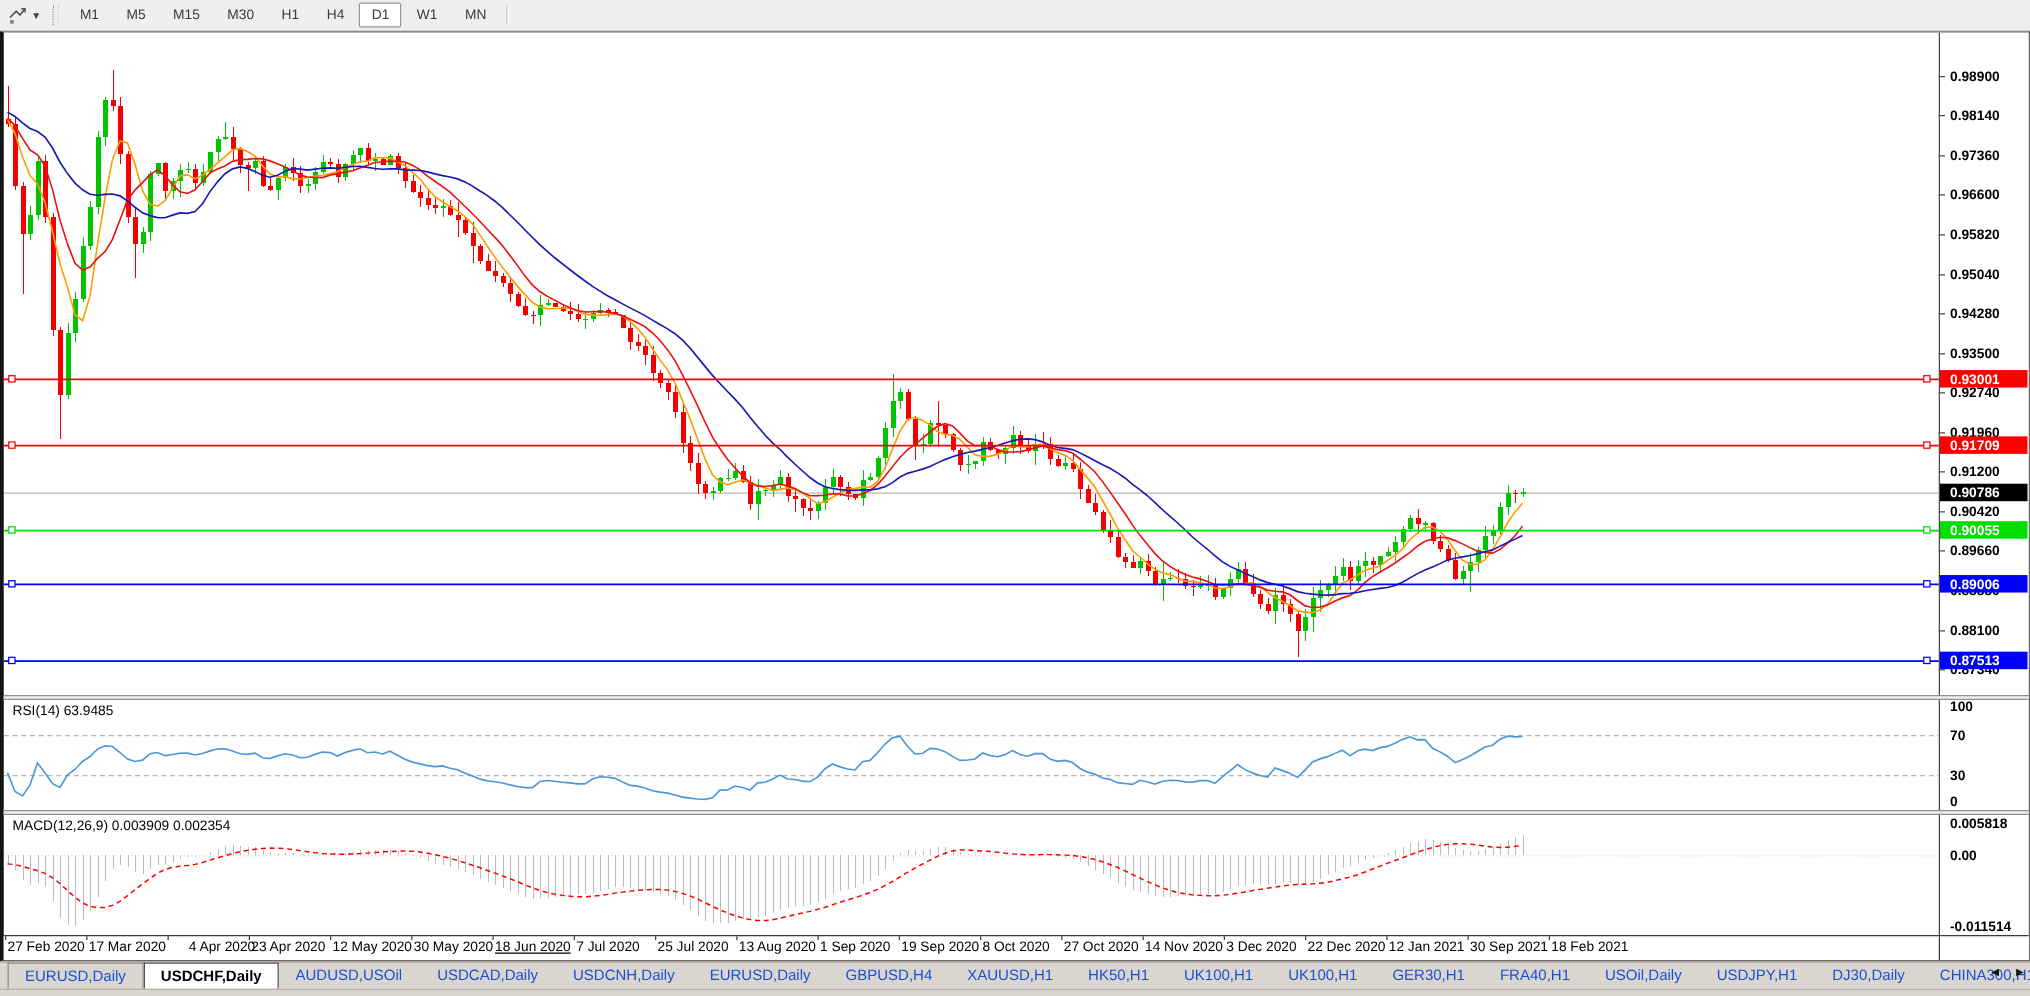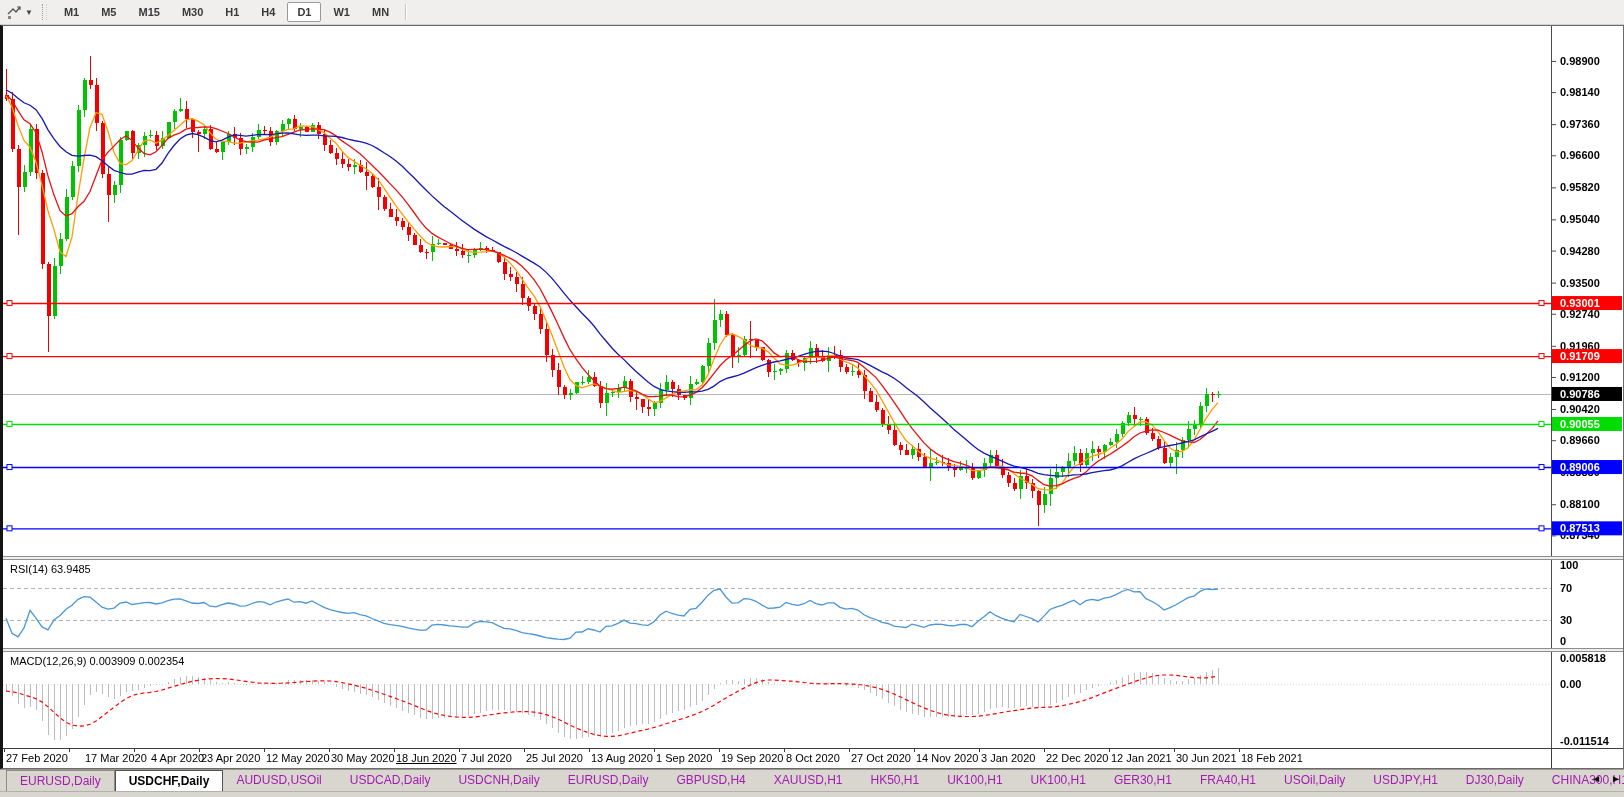--- a/index.html
+++ b/index.html
@@ -28,21 +28,21 @@
 
   
   .date-axis{height:20px;position:relative;border-top:1px solid #3c3c3c;box-sizing:border-box;background:#fff;}
   .date-axis .dlab{position:absolute;top:3px;font-size:11px;color:#000;white-space:nowrap;}
   .date-axis .dtick{position:absolute;top:0;width:1px;height:3px;background:#3c3c3c;}
   .date-axis .vax{position:absolute;top:0;bottom:0;width:1px;background:#3c3c3c;}
 
   
   .tabbar{position:absolute;top:769px;left:0;width:1624px;height:22px;background:#d9d6cf;
           border-top:1px solid #9a978f;box-sizing:border-box;display:flex;align-items:stretch;}
-  .tab{font-size:12px;color:#a21caf;padding:3px 13px 0 13px;white-space:nowrap;cursor:default;}
+  .tab{font-size:12px;color:#1d4ed8;padding:3px 13px 0 13px;white-space:nowrap;cursor:default;}
   .tab.boxed{border:1px solid #8f8c85;border-bottom:none;background:#d9d6cf;margin-left:6px;}
   .tab.active{background:#ffffff;font-weight:bold;color:#000;border:1px solid #55534e;border-bottom:none;}
   .tab-div{width:1px;background:#8f8c85;margin:4px 1px 3px 1px;}
   .tab-scroll{position:absolute;right:3px;top:3px;display:flex;gap:10px;font-size:10px;color:#111;}
   .tab-scroll span{cursor:default;}
 
   .statusbar{position:absolute;top:791px;left:0;width:1624px;height:6px;background:#d9d6cf;border-top:1px solid #b4b1aa;box-sizing:border-box;}
 
   text{font-family:"Liberation Sans",sans-serif;}
 </style>
@@ -54,21 +54,21 @@
   <div class="toolbar">
     <div class="tool-icon">
       <svg width="16" height="16" viewBox="0 0 16 16">
         <path d="M2 10 L7 5 L10 8 L14 3" stroke="#555" stroke-width="1.4" fill="none"></path>
         <path d="M11 3 h3 v3" stroke="#555" stroke-width="1.2" fill="none"></path>
         <rect x="2" y="12" width="3" height="3" fill="#888"></rect>
       </svg>
     </div>
     <span class="caret">▼</span>
     <div class="grip"></div>
-    <div id="tf-buttons" style="display:flex;align-items:flex-start;font-weight:bold;">
+    <div id="tf-buttons" style="display:flex;align-items:flex-start;">
         <span class="tf-btn">M1</span>
         <span class="tf-btn">M5</span>
         <span class="tf-btn">M15</span>
         <span class="tf-btn">M30</span>
         <span class="tf-btn">H1</span>
         <span class="tf-btn">H4</span>
         <span class="tf-btn selected">D1</span>
         <span class="tf-btn">W1</span>
         <span class="tf-btn">MN</span>
       </div>
@@ -788,21 +788,21 @@
           </g>
           <polyline points="3.0,39.1 9.0,39.7 15.0,41.0 21.0,42.9 27.0,44.6 33.0,46.7 39.0,50.1 45.0,54.9 51.0,60.4 57.0,65.8 63.0,70.3 69.0,73.1 75.0,74.1 81.0,73.9 87.0,72.3 93.0,69.1 99.0,64.5 105.0,59.8 111.0,55.2 117.0,50.7 123.0,46.6 129.0,43.6 135.0,41.9 141.0,41.0 147.0,40.4 153.0,39.5 159.0,38.0 165.0,36.1 171.0,34.3 177.0,32.6 183.0,30.9 189.0,29.4 195.0,28.3 201.0,27.4 207.0,26.8 213.0,26.5 219.0,26.6 225.0,26.9 231.0,27.6 237.0,28.5 243.0,29.4 249.0,30.2 255.0,30.8 261.0,31.2 267.0,31.3 273.0,31.3 279.0,31.2 285.0,30.9 291.0,30.5 297.0,30.0 303.0,29.5 309.0,29.2 315.0,28.9 321.0,28.8 327.0,29.0 333.0,29.6 339.0,30.6 345.0,31.8 351.0,33.1 357.0,34.6 363.0,36.3 369.0,38.2 375.0,40.2 381.0,42.2 387.0,44.4 393.0,46.5 399.0,48.7 405.0,51.0 411.0,53.4 417.0,55.9 423.0,58.3 429.0,60.4 435.0,62.1 441.0,63.4 447.0,64.3 453.0,65.0 459.0,65.4 465.0,65.4 471.0,65.0 477.0,64.3 483.0,63.5 489.0,62.5 495.0,61.7 501.0,60.9 507.0,60.3 513.0,59.8 519.0,59.5 525.0,59.6 531.0,60.1 537.0,61.1 543.0,62.7 549.0,64.7 555.0,67.2 561.0,70.1 567.0,73.1 573.0,75.9 579.0,78.4 585.0,80.6 591.0,82.3 597.0,83.7 603.0,84.4 609.0,84.4 615.0,83.8 621.0,82.5 627.0,81.2 633.0,79.7 639.0,78.4 645.0,77.1 651.0,75.5 657.0,73.8 663.0,71.8 669.0,69.8 675.0,68.0 681.0,66.2 687.0,64.2 693.0,62.0 699.0,59.5 705.0,56.5 711.0,53.2 717.0,49.5 723.0,45.9 729.0,42.5 735.0,39.2 741.0,36.1 747.0,33.1 753.0,30.6 759.0,28.8 765.0,28.0 771.0,28.0 777.0,28.5 783.0,28.9 789.0,29.2 795.0,29.8 801.0,30.5 807.0,31.1 813.0,31.5 819.0,31.8 825.0,31.8 831.0,31.6 837.0,31.7 843.0,31.8 849.0,32.1 855.0,32.4 861.0,33.2 867.0,34.3 873.0,35.6 879.0,37.4 885.0,39.6 891.0,42.0 897.0,44.7 903.0,47.6 909.0,50.5 915.0,53.3 921.0,55.9 927.0,58.3 933.0,60.3 939.0,62.0 945.0,63.1 951.0,63.9 957.0,64.3 963.0,64.5 969.0,64.5 975.0,64.2 981.0,63.5 987.0,62.6 993.0,61.6 999.0,60.5 1005.0,59.5 1011.0,58.6 1017.0,57.7 1023.0,56.8 1029.0,56.0 1035.0,55.6 1041.0,55.4 1047.0,55.1 1053.0,54.6 1059.0,53.8 1065.0,52.5 1071.0,51.1 1077.0,49.6 1083.0,47.8 1089.0,45.6 1095.0,43.2 1101.0,40.9 1107.0,38.6 1113.0,36.4 1119.0,34.2 1125.0,32.0 1131.0,29.8 1137.0,27.7 1143.0,26.0 1149.0,24.5 1155.0,23.5 1161.0,23.0 1167.0,23.0 1173.0,23.4 1179.0,24.1 1185.0,24.9 1191.0,25.6 1197.0,25.9 1203.0,25.8 1209.0,25.1 1215.0,24.0 " fill="none" stroke="#fe0000" stroke-width="1.2" stroke-dasharray="4 3"></polyline>
         </svg>
       <div class="panel-label"><span>MACD(12,26,9)</span> <span>0.003909 0.002354</span></div>
     </div>
 
     <div class="date-axis" id="date-axis">
         <span class="dtick" style="left: 1px;"></span>
         <span class="dlab" style="left: 3px;">27 Feb 2020</span>
         <span class="dtick" style="left: 66px;"></span>
-        <span class="dlab" style="left: 82px;">17 Mar 2020</span>
+        <span class="dlab" style="left: 68px;">17 Mar 2020</span>
         <span class="dtick" style="left: 131px;"></span>
         <span class="dlab" style="left: 148px;">4 Apr 2020</span>
         <span class="dtick" style="left: 196px;"></span>
         <span class="dlab" style="left: 198px;">23 Apr 2020</span>
         <span class="dtick" style="left: 261px;"></span>
         <span class="dlab" style="left: 263px;">12 May 2020</span>
         <span class="dtick" style="left: 326px;"></span>
         <span class="dlab" style="left: 328px;">30 May 2020</span>
         <span class="dtick" style="left: 391px;"></span>
         <span class="dlab" style="left: 393px; text-decoration: underline;">18 Jun 2020</span>
@@ -816,27 +816,27 @@
         <span class="dlab" style="left: 653px;">1 Sep 2020</span>
         <span class="dtick" style="left: 716px;"></span>
         <span class="dlab" style="left: 718px;">19 Sep 2020</span>
         <span class="dtick" style="left: 781px;"></span>
         <span class="dlab" style="left: 783px; text-align: center;">8 Oct 2020</span>
         <span class="dtick" style="left: 846px;"></span>
         <span class="dlab" style="left: 848px;">27 Oct 2020</span>
         <span class="dtick" style="left: 911px;"></span>
         <span class="dlab" style="left: 913px;">14 Nov 2020</span>
         <span class="dtick" style="left: 976px;"></span>
-        <span class="dlab" style="left: 978px;">3 Jan 2020</span>
+        <span class="dlab" style="left: 978px;">3 Dec 2020</span>
         <span class="dtick" style="left: 1041px;"></span>
         <span class="dlab" style="left: 1043px;">22 Dec 2020</span>
         <span class="dtick" style="left: 1106px;"></span>
         <span class="dlab" style="left: 1108px;">12 Jan 2021</span>
         <span class="dtick" style="left: 1171px;"></span>
-        <span class="dlab" style="left: 1173px;">30 Jun 2021</span>
+        <span class="dlab" style="left: 1173px;">30 Sep 2021</span>
         <span class="dtick" style="left: 1236px;"></span>
         <span class="dlab" style="left: 1238px;">18 Feb 2021</span>
         <span class="vax" style="left: 1548px;"></span>
       </div>
   </div>
 
   <div class="tabbar" id="tabbar">
     <span class="tab boxed">EURUSD,Daily</span>
       <span class="tab active">USDCHF,Daily</span>
       <span class="tab">AUDUSD,USOil</span>

